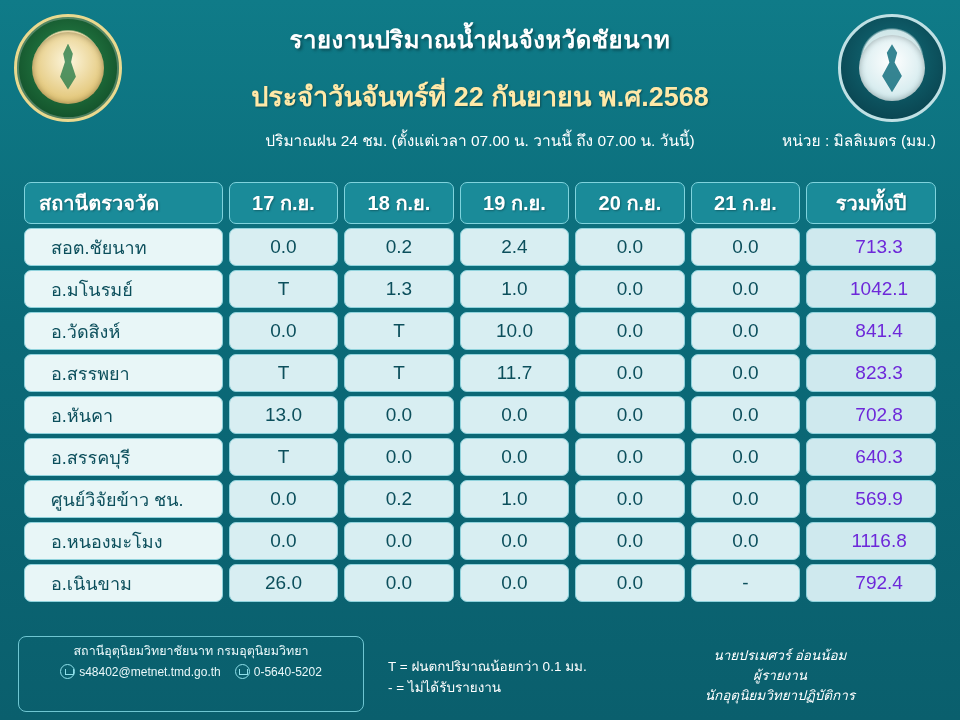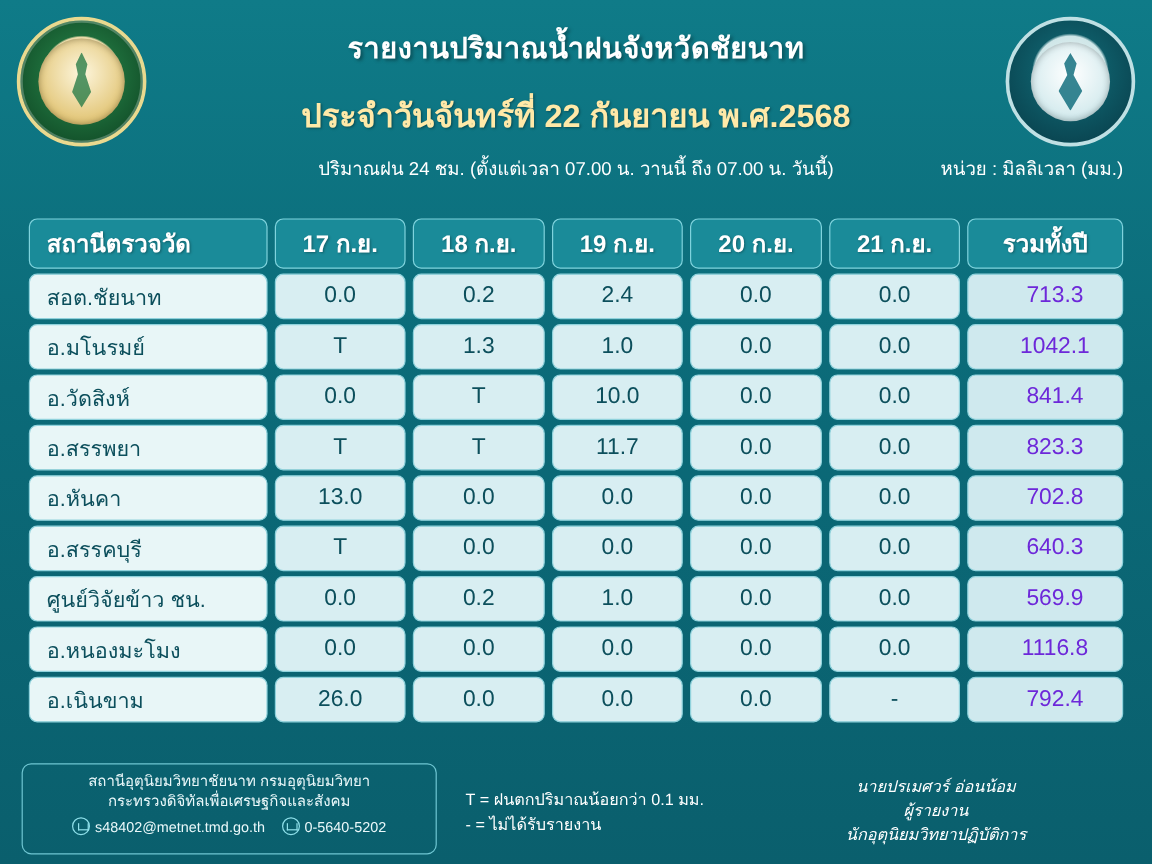--- a/index.html
+++ b/index.html
@@ -136,21 +136,21 @@
     text-align: left;
     padding-left: 14px;
     width: 196px;
   }
   thead th.total-head { width: 128px; }
   td.station {
     background: #e8f6f7;
     color: #0c4f5c;
     font-size: 18px;
     text-align: left;
-    padding-left: 14px;
+    padding-left: 26px;
     border: 1px solid #8fd2dc;
   }
   td.value {
     background: #d8eef2;
     color: #0c4f5c;
     font-size: 19px;
     border: 1px solid #8fd2dc;
     width: 108px;
     margin-left: 12px;
   }
@@ -233,21 +233,21 @@
     </div>
     <div class="logo logo-right">
       <div class="inner"></div>
       <div class="ring-text"></div>
     </div>
 
     <div class="title-main">รายงานปริมาณน้ำฝนจังหวัดชัยนาท</div>
     <div class="title-sub">ประจำวันจันทร์ที่ 22 กันยายน พ.ศ.2568</div>
     <div class="subline">
       <div class="period">ปริมาณฝน 24 ชม. (ตั้งแต่เวลา 07.00 น. วานนี้ ถึง 07.00 น. วันนี้)</div>
-      <div class="unit">หน่วย : มิลลิเวลา (มม.)</div>
+      <div class="unit">หน่วย : มิลลิเมตร (มม.)</div>
     </div>
   </div>
 
   <div class="table-wrap">
     <table>
       <thead>
         <tr>
           <th class="station-head">สถานีตรวจวัด</th>
           <th>17 ก.ย.</th>
           <th>18 ก.ย.</th>
@@ -339,21 +339,20 @@
           <td class="value">-</td>
           <td class="total">792.4</td>
         </tr>
       </tbody>
     </table>
   </div>
 
   <div class="footer">
     <div class="foot-box">
       <div>สถานีอุตุนิยมวิทยาชัยนาท  กรมอุตุนิยมวิทยา</div>
-      <div>กระทรวงดิจิทัลเพื่อเศรษฐกิจและสังคม</div>
       <div class="foot-contact">
         <div>
           <span class="ic"></span><span>s48402@metnet.tmd.go.th</span>
         </div>
         <div>
           <span class="ic"></span><span>0-5640-5202</span>
         </div>
       </div>
     </div>
 

